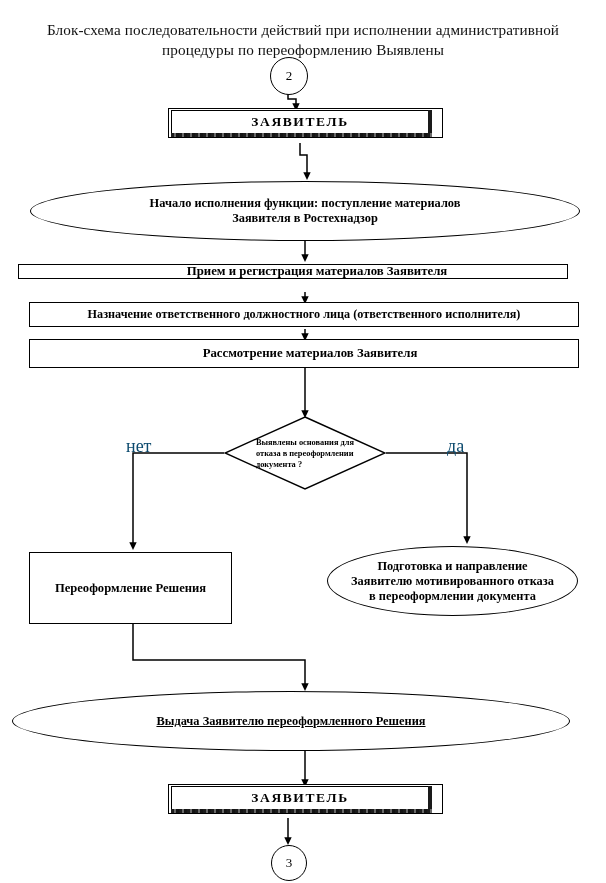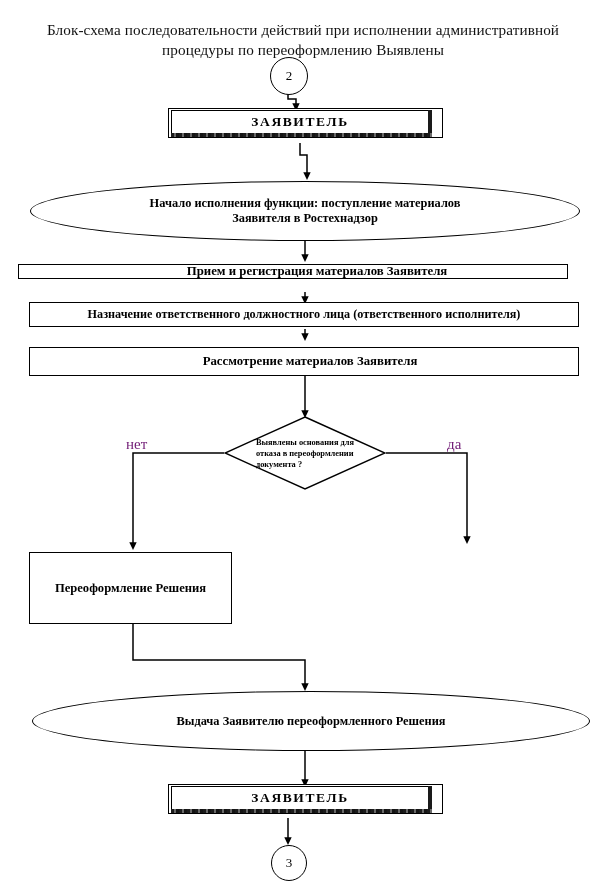--- a/index.html
+++ b/index.html
@@ -154,23 +154,23 @@
     display: flex;
     align-items: center;
     justify-content: center;
     font-size: 13px;
     font-family: "Liberation Serif", "DejaVu Serif", serif;
   }
 
   
   .branch-label {
     position: absolute;
-    font-size: 15px;
-    font-family: "Liberation Serif", "DejaVu Serif", serif;
-    color: #701a75;
+    font-size: 18px;
+    font-family: "Liberation Serif", "DejaVu Serif", serif;
+    color: #0c4a6e;
   }
 </style>
 </head>
 <body>
 
 <div id="page">
 
   <div class="title">
     <span class="l1">Блок-схема последовательности действий при исполнении административной</span>
     <span class="l2">процедуры по переоформлению Выявлены</span>
@@ -226,42 +226,47 @@
   </div>
 
   <div class="node rect thinbar" style="left:18px; top:264px; width:550px; height:15px;padding-left:48px;">
     <span class="txt">Прием и регистрация материалов Заявителя</span>
   </div>
 
   <div class="node rect wide" style="left:29px; top:302px; width:550px; height:25px;">
     <span class="txt">Назначение ответственного должностного лица (ответственного исполнителя)</span>
   </div>
 
-  <div class="node rect thinbar" style="left:29px; top:347px; width:550px; height:29px;padding-left:12px;">
+  <div class="node rect thinbar" style="left:29px; top:339px; width:550px; height:29px;padding-left:12px;">
     <span class="txt">Рассмотрение материалов Заявителя</span>
   </div>
 
   <div class="diamond-wrap" style="left:224px; top:416px; width:162px; height:74px;">
     <svg width="162" height="74" viewBox="0 0 162 74" xmlns="http://www.w3.org/2000/svg">
       <polygon points="81,1 161,37 81,73 1,37" fill="#ffffff" stroke="#000" stroke-width="1.4"></polygon>
     </svg>
     <span class="diamond-label">Выявлены основания для
 отказа в переоформлении
 документа ?</span>
   </div>
 
   <div class="branch-label" style="left:126px; top:436px;">нет</div>
   <div class="branch-label" style="left:447px; top:436px;">да</div>
 
   <div class="node rect" style="left:29px; top:552px; width:203px; height:72px;">
     <span class="txt">Переоформление Решения</span>
   </div>
 
-
-  <div class="node ell" style="left:32px; top:691px; width:558px; height:60px;">
+  <div class="node ell" style="left:327px; top:546px; width:251px; height:70px;">
+    <span class="txt">Подготовка и направление
+Заявителю мотивированного отказа
+в переоформлении документа</span>
+  </div>
+
+  <div class="node ell" style="left:12px; top:691px; width:558px; height:60px;text-decoration:underline;">
     <span class="txt">Выдача Заявителю переоформленного Решения</span>
   </div>
 
   <div class="node bevel" style="left:168px; top:784px; width:275px; height:30px;">
     <div class="inner">
       <span class="txt">ЗАЯВИТЕЛЬ</span>
       <span class="shade-r"></span>
       <span class="shade-b"></span>
     </div>
   </div>

